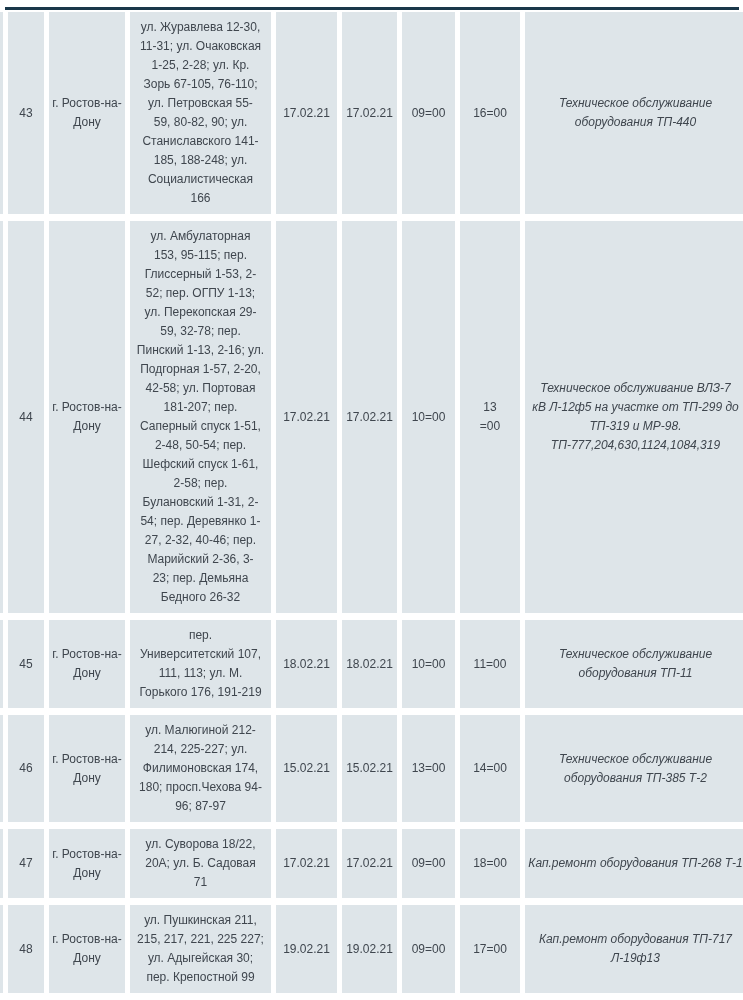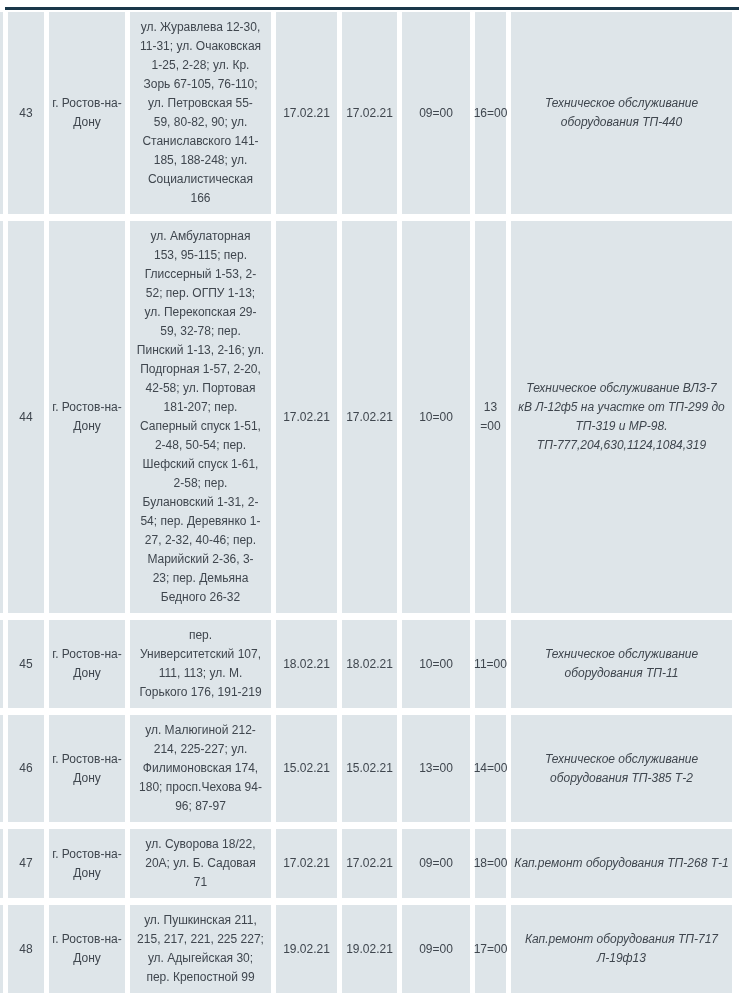--- a/index.html
+++ b/index.html
@@ -25,22 +25,22 @@
     text-align:center;white-space:pre-line;
     box-sizing:border-box;padding:6px 0;
     flex:0 0 auto;
   }
   .c0{width:3px;padding:0;}
   .c1{width:36px;}
   .c2{width:76px;}
   .c3{width:141px;}
   .c4{width:61px;}
   .c5{width:55px;}
-  .c6{width:68px;}
-  .c7{width:31px;}
+  .c6{width:53px;}
+  .c7{width:60px;}
   .c8{width:221px;white-space:pre;font-style:italic;}
 </style>
 </head>
 <body style="--page-bg: #ffffff; --cell-bg: #dee5e9; --divider: #1a384a; --text: #3f464e;">
 
 <div class="divider-line"></div>
 
 <div class="tbl" id="outage-table">
   <div class="row">
     <div class="cell c0"></div>

